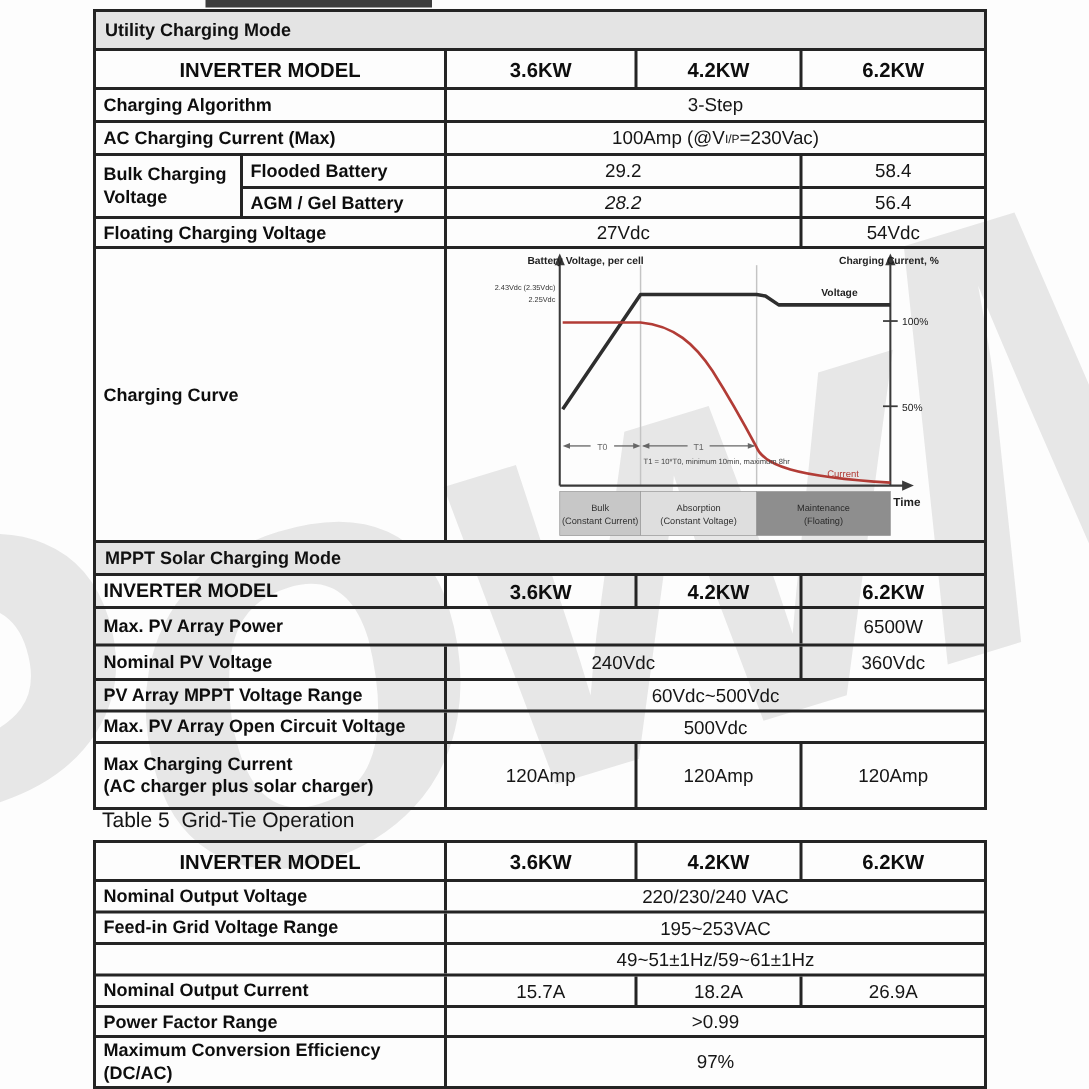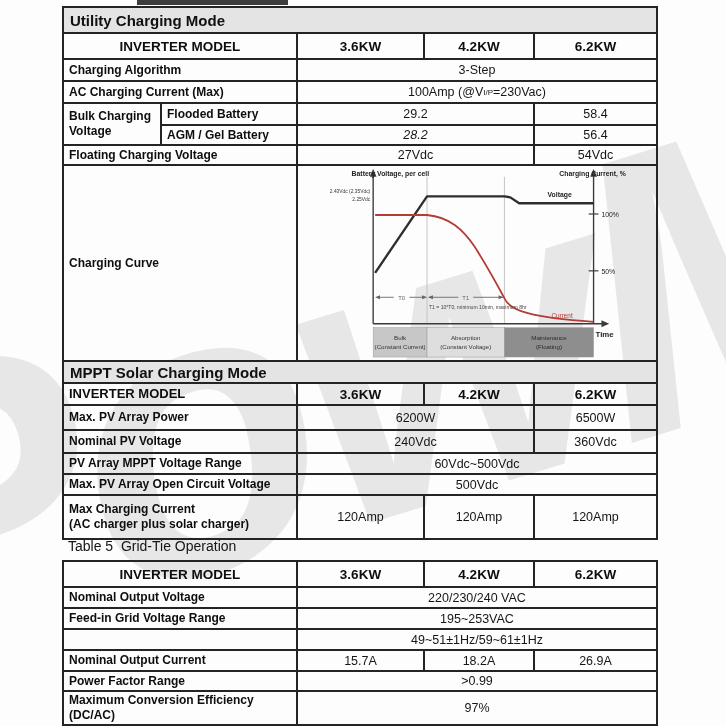--- a/index.html
+++ b/index.html
@@ -14,21 +14,21 @@
     transform:rotate(-17deg); z-index:0; user-select:none; white-space:nowrap;
   }
 
   .top-sliver { position:absolute; left:137px; top:0; width:151px; height:5px; background:#3d3d3d; z-index:3; }
 
   .block { position:absolute; left:62px; width:596px; border:2px solid #242424; z-index:2; background:transparent; }
   .block1 { top:6px; }
   .block2 { top:560px; }
 
   .sec-header { display:flex; align-items:center; border-top:2px solid #242424;
-    background:#e4e4e4; font-weight:bold; font-size:15px; color:#101010; padding-left:6px; }
+    background:#e4e4e4; font-weight:bold; font-size:12px; color:#101010; padding-left:6px; }
   .sec-header.first { border-top:none; }
 
   .row { display:grid; grid-template-columns:232px 127px 110px 123px; border-top:2px solid #242424; }
   .row.first { border-top:none; }
   .row-bulk { grid-template-columns:96px 136px 237px 123px; grid-template-rows:1fr 1fr; }
   .row-curve { grid-template-columns:232px 360px; }
 
   .cell { display:flex; align-items:center; border-left:2px solid #242424; min-width:0; }
   .nbl { border-left:none; }
   .bt { border-top:2px solid #242424; }
@@ -162,21 +162,20 @@
 
     <div class="row" style="height:22px">
       <div class="cell nbl lbl" style="font-size:13px">INVERTER MODEL</div>
       <div class="cell mdl">3.6KW</div>
       <div class="cell mdl">4.2KW</div>
       <div class="cell mdl">6.2KW</div>
     </div>
 
     <div class="row" style="height:25px">
       <div class="cell nbl lbl">Max. PV Array Power</div>
-      <div class="cell val span23">6200W</div>
       <div class="cell val col4">6500W</div>
     </div>
 
     <div class="row" style="height:23px">
       <div class="cell nbl lbl">Nominal PV Voltage</div>
       <div class="cell val span23">240Vdc</div>
       <div class="cell val col4">360Vdc</div>
     </div>
 
     <div class="row" style="height:21px">

